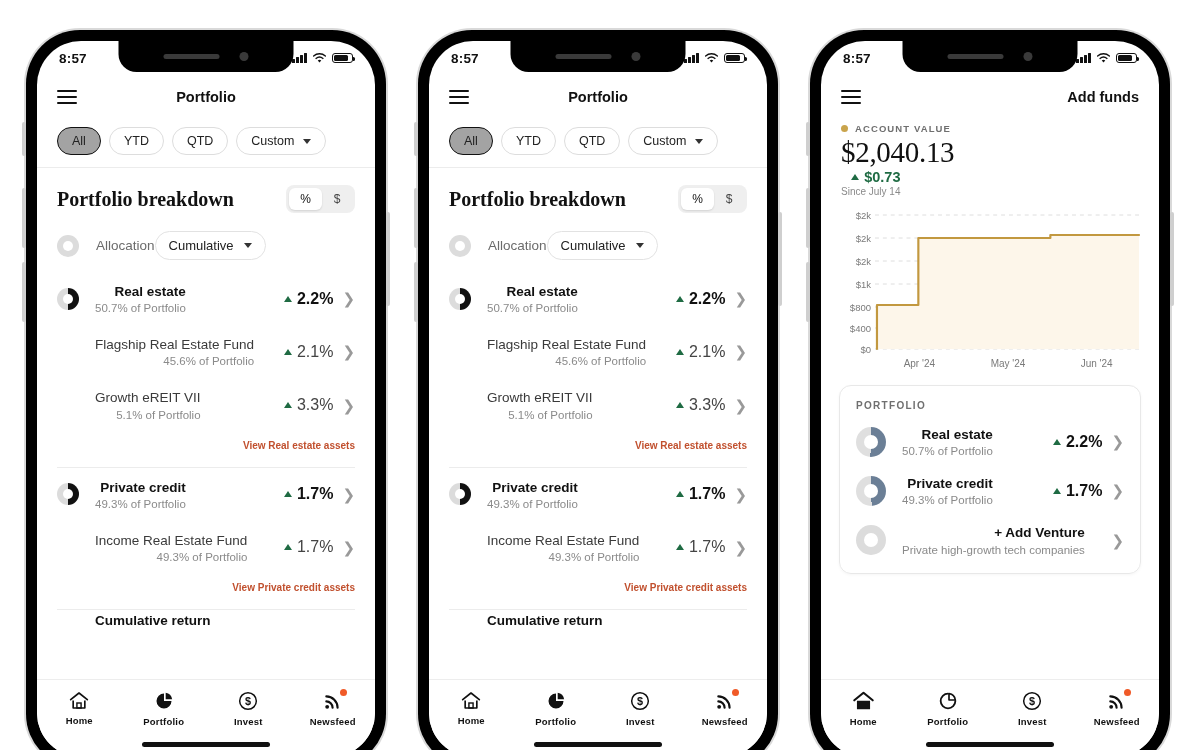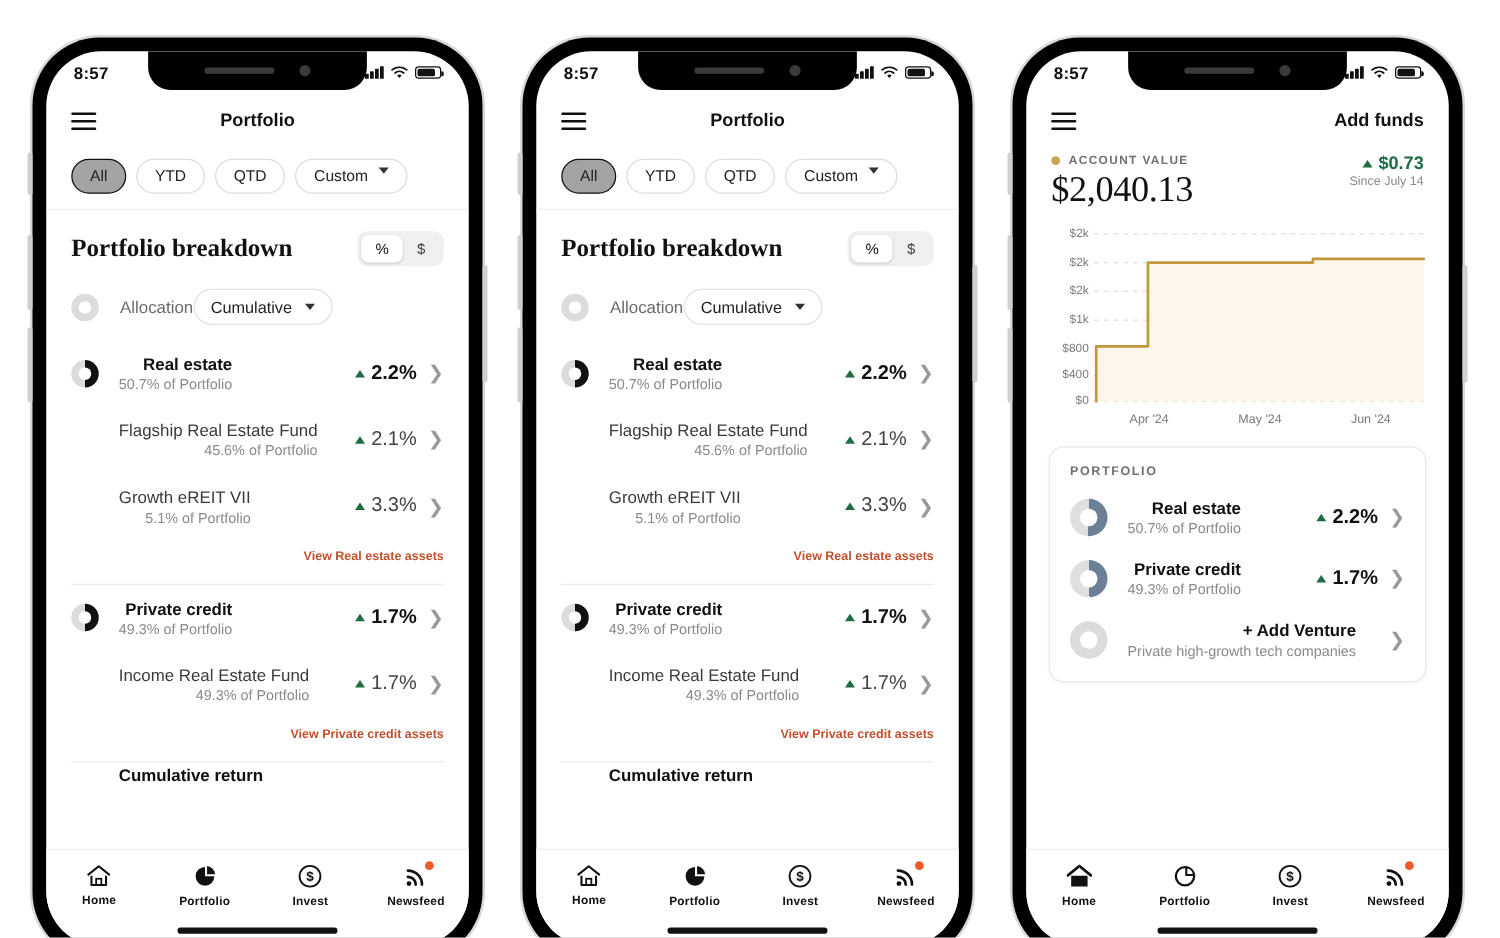--- a/index.html
+++ b/index.html
@@ -85,21 +85,21 @@
   }
   .addfunds { margin-left: auto; font-size: 14.5px; font-weight: 700; color: #111; }
 
   
   .pills { display: flex; gap: 8px; padding: 8px 20px 12px; align-items: center; }
   .pill {
     border: 1px solid #ddd; border-radius: 20px; padding: 6px 14px;
     font-size: 12.5px; color: #222; background: #fff; white-space: nowrap;
   }
   .pill.active { border-color: #111; background: #a3a3a3; font-weight: 400; }
-  .pill.dd { display: flex; align-items: flex-start; gap: 9px; }
+  .pill.dd { display: flex; align-items: center; gap: 9px; }
   .caret { width:0;height:0;border-left:4.5px solid transparent;border-right:4.5px solid transparent;border-top:5.5px solid #333; }
 
   .hr { height: 1px; background: #ececec; }
 
   
   .bk-hdr { display: flex; align-items: center; justify-content: space-between; padding: 17px 20px 8px; }
   .bk-title { font-family: "Liberation Serif", serif; font-size: 20px; font-weight: 700; color: #111; }
   .seg { display: flex; background: #efefef; border-radius: 8px; padding: 3px; }
   .seg span {
     font-size: 12px; color: #444; padding: 4px 11px; border-radius: 6px; min-width: 30px; text-align: center;
@@ -151,21 +151,21 @@
     border-top: 1px solid #ededed; display: flex; align-items: flex-start; padding-top: 11px;
     z-index: 20;
   }
   .tab { flex: 1; display: flex; flex-direction: column; align-items: center; gap: 5px; position: relative; }
   .tab .lbl { font-size: 9.5px; font-weight: 700; color: #111; letter-spacing: .2px; }
   .dot-badge { position: absolute; top: -2px; right: 50%; margin-right: -14px; width: 7px; height: 7px; border-radius: 50%; background: #f05a28; }
   .homebar { position: absolute; bottom: 10px; left: 50%; transform: translateX(-50%); width: 128px; height: 5px; border-radius: 3px; background: #111; }
 
   
   .acct-wrap { padding: 4px 20px 0; }
-  .acct-top { display: flex; justify-content: space-between; align-items: flex-start; }
+  .acct-top { display: flex; justify-content: space-between; align-items: flex-start; flex-direction: column; }
   .kicker { display: flex; align-items: center; gap: 7px; font-size: 9.5px; letter-spacing: 1.1px; color: #6f6f6f; font-weight: 700; }
   .bullet { width: 7px; height: 7px; border-radius: 50%; background: #c9a44c; }
   .bullet.light { background: #e0cc9c; }
   .acct-value { font-family: "Liberation Serif", serif; font-size: 29px; color: #111; margin-top: 2px; letter-spacing: -.3px; }
   .delta { text-align: right; }
   .delta-amt { display: flex; align-items: center; justify-content: flex-end; gap: 5px; font-size: 14.5px; font-weight: 700; color: #1f6b43; }
   .delta-since { font-size: 10px; color: #8a8a8a; margin-top: 1px; }
 
   .metrics { display: flex; align-items: center; gap: 18px; margin-top: 14px; }
   .metric { }

